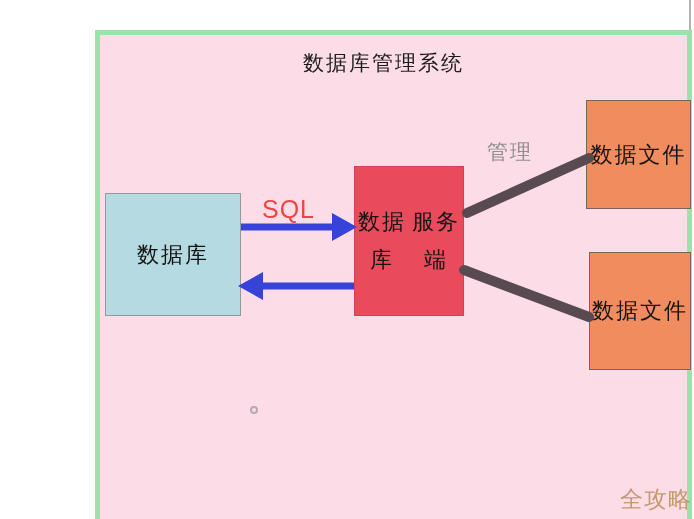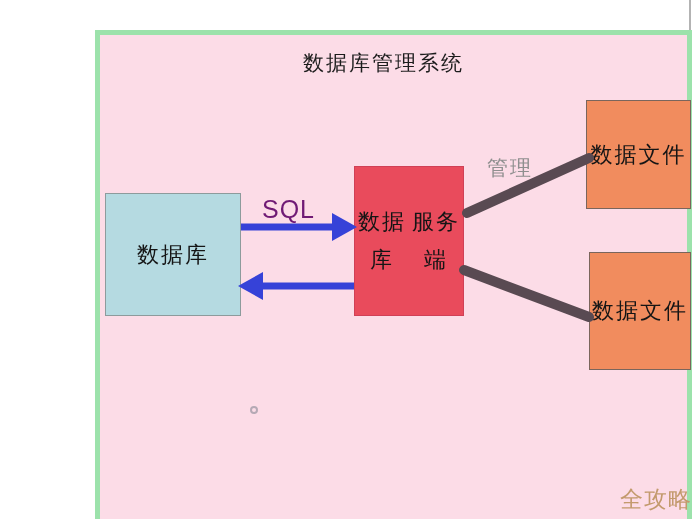--- a/index.html
+++ b/index.html
@@ -50,24 +50,24 @@
     font-size: 22px; line-height: 38px; letter-spacing: 2px;
   }
   .file-box-2 {
     left: 589px; top: 252px; width: 102px; height: 118px;
     background: #f18c5e; border: 1px solid #7a655c;
     font-size: 22px; line-height: 38px; letter-spacing: 2px;
   }
 
   svg.wires { position: absolute; left: 0; top: 0; width: 694px; height: 519px; pointer-events: none; }
 
-  .edge-label { position: absolute; color: #701a75; }
+  .edge-label { position: absolute; color: #ef4444; }
   .sql-label    { left: 262px; top: 195px; font-size: 25px; letter-spacing: 1px; }
   .result-label { left: 248px; top: 252px; font-size: 21px; letter-spacing: 1px; }
-  .manage-label { left: 487px; top: 154px; font-size: 21px; color: #8f8f8f; letter-spacing: 2px; }
+  .manage-label { left: 487px; top: 138px; font-size: 21px; color: #8f8f8f; letter-spacing: 2px; }
 
   .tiny-dot {
     position: absolute; left: 250px; top: 406px; width: 8px; height: 8px;
     border: 2px solid #b5a9b5; border-radius: 50%; background: transparent;
   }
 
   .watermark {
     position: absolute; left: 620px; top: 484px;
     font-size: 23px; font-weight: normal; color: #c39a6d; letter-spacing: 1px;
     white-space: nowrap;

